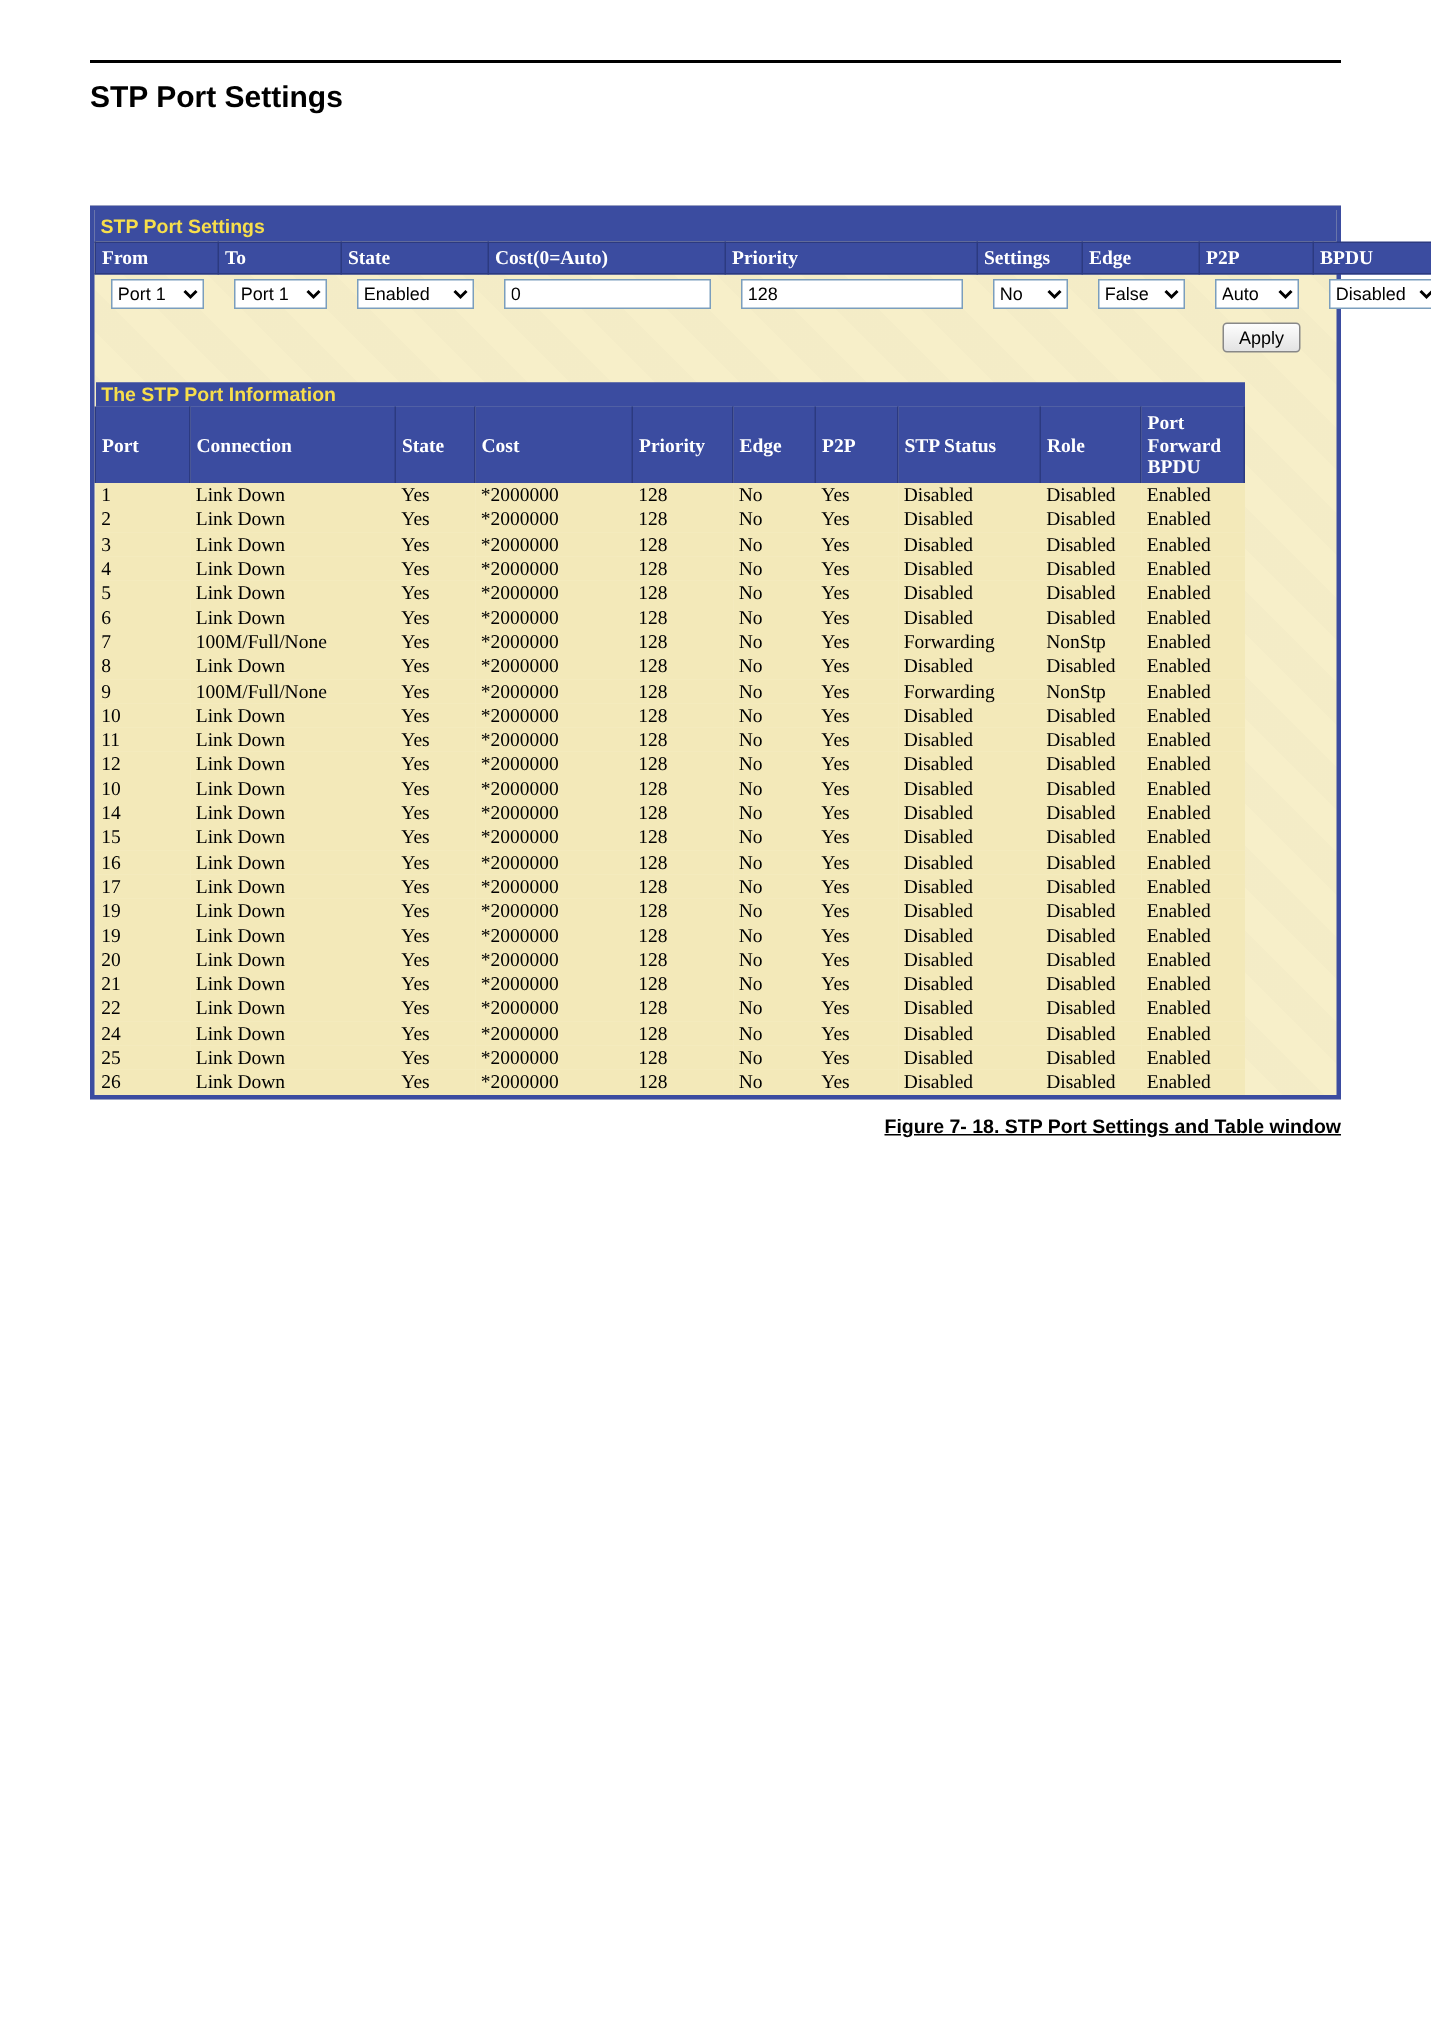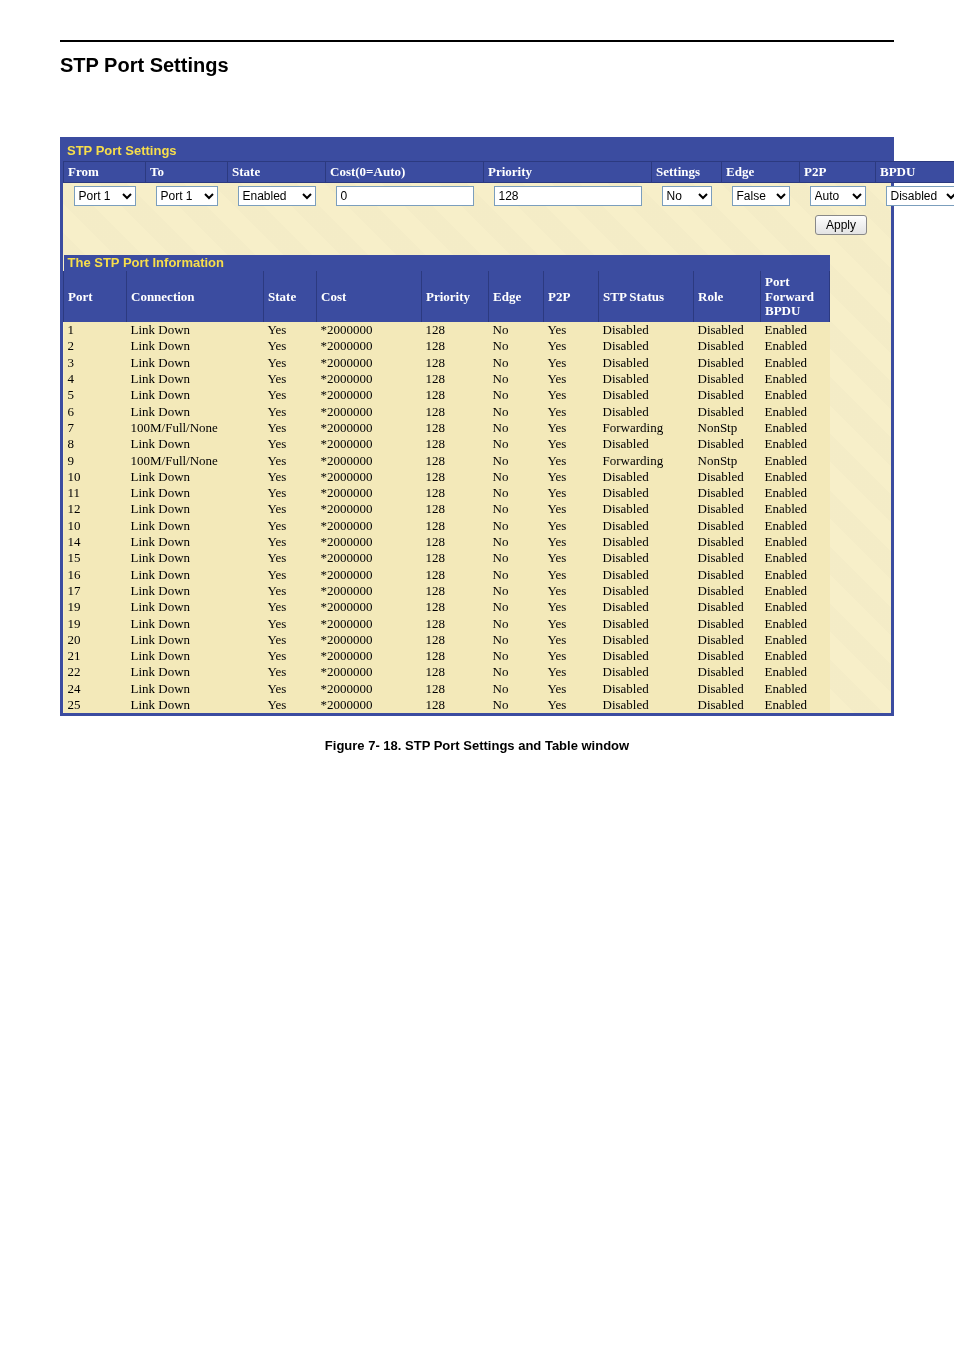--- a/index.html
+++ b/index.html
@@ -93,25 +93,26 @@
     line-height: 1.1;
   }
   table.infotable td {
     background: #f3e9b9;
     padding: 1px 4px;
     font-size: 13px;
     line-height: 1.1;
     white-space: nowrap;
   }
   .figcap {
-    text-align: center;
+    text-align: right;
     font-family: Arial, sans-serif;
     font-weight: bold;
     font-size: 13px;
-    margin-top: 22px;
+    margin-top: 10px;
+    text-decoration: underline;
   }
 </style>
 </head>
 <body>
 
 <hr class="topline">
 <h2 class="page-title">STP Port Settings</h2>
 
 <div class="panelbox">
   <div class="section-title">STP Port Settings</div>
@@ -449,17 +450,29 @@
           <td>Link Down</td>
           <td>Yes</td>
           <td>*2000000</td>
           <td>128</td>
           <td>No</td>
           <td>Yes</td>
           <td>Disabled</td>
           <td>Disabled</td>
           <td>Enabled</td>
         </tr>
+        <tr>
+          <td>26</td>
+          <td>Link Down</td>
+          <td>Yes</td>
+          <td>*2000000</td>
+          <td>128</td>
+          <td>No</td>
+          <td>Yes</td>
+          <td>Disabled</td>
+          <td>Disabled</td>
+          <td>Enabled</td>
+        </tr>
       </tbody>
   </table>
 </div>
 
 <div class="figcap">Figure 7- 18.  STP Port Settings and Table window</div>
 
 </body></html>

